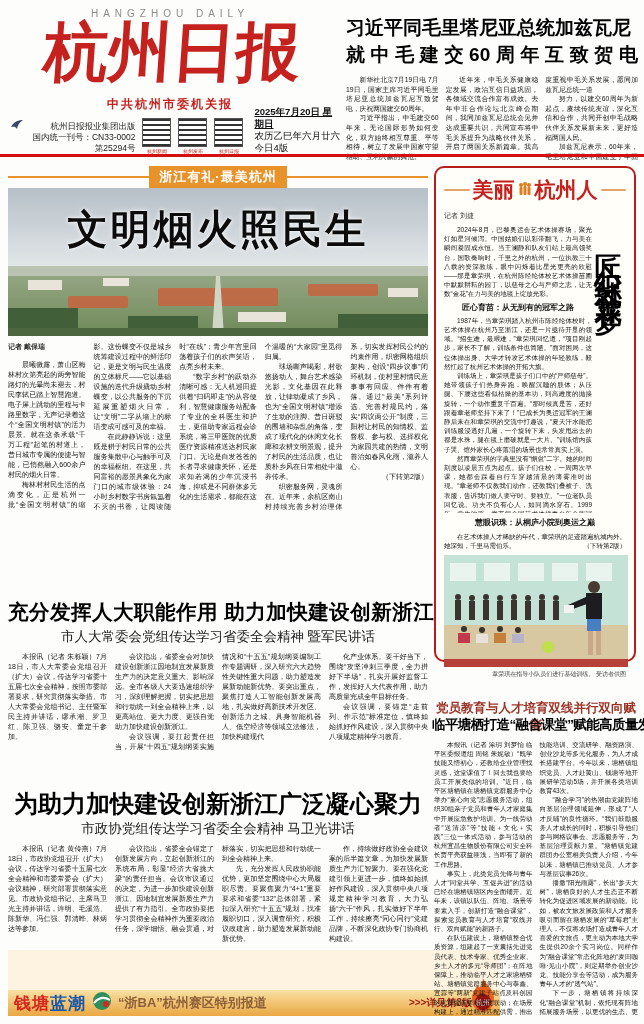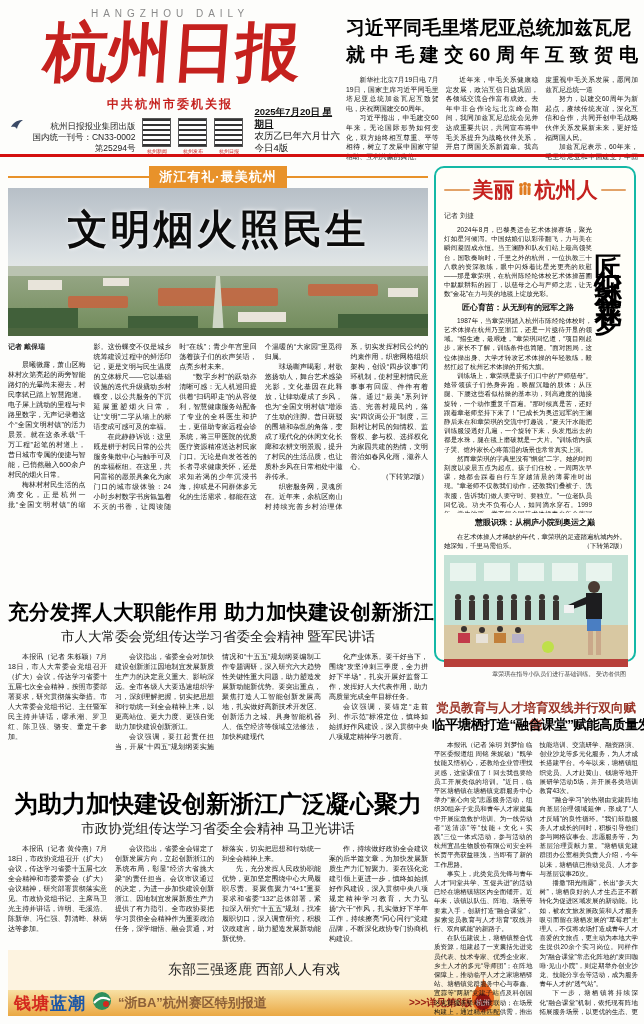--- a/index.html
+++ b/index.html
@@ -54,21 +54,21 @@
   .banner-kicker{font-size:14px;color:#222;}
   .banner-head{font-size:25px;font-weight:900;color:#0a0a0a;letter-spacing:1px;}
   .strip{height:26px;background:linear-gradient(180deg,#f8e0a4,#eaa843);display:flex;align-items:center;padding:0 6px;gap:6px;position:relative;}
   .brand{font-size:17px;font-weight:900;letter-spacing:1px;}
   .brand .b1{color:#d4281e;}
   .brand .b2{color:#1a56a8;}
   .strip-title{font-size:13px;font-weight:bold;color:#8d6038;}
   .strip-more{margin-left:auto;margin-right:22px;font-size:10px;font-weight:bold;color:#9a1f14;}
   .flame{position:absolute;right:2px;top:-12px;width:30px;height:36px;}
   
-  .bbox{left:434px;top:166px;width:202px;height:496px;border:2px solid #14b8a6;border-radius:10px;
+  .bbox{left:434px;top:166px;width:202px;height:496px;border:2px solid #b91c1c;border-radius:10px;
         background:#fffef8;padding:6px 8px;box-sizing:border-box;}
   .bhead{display:flex;align-items:center;gap:3px;margin-top:2px;}
   .bhead .hline{flex:1;height:2px;background:#e2a268;border-radius:2px;}
   .btitle{font-family:"Liberation Serif","DejaVu Serif",serif;font-weight:bold;font-size:21px;color:#c5211e;white-space:nowrap;display:flex;align-items:center;gap:2px;}
   .bby{font-size:7px;color:#333;margin:7px 0 4px 0;}
   .btext-wrap{position:relative;}
   .btext{width:148px;height:288px;overflow:hidden;font-size:6.5px;line-height:9.2px;text-align:justify;}
   .btext p{margin:0;text-indent:2em;}
   .bsub{text-align:center;font-weight:bold;font-size:8px;margin:4px 0 !important;text-indent:0 !important;}
   .vhead{position:absolute;right:0;top:8px;writing-mode:vertical-rl;text-orientation:upright;
@@ -206,21 +206,20 @@
 <div class="abs sub-head cppcc-sub">市政协党组传达学习省委全会精神 马卫光讲话</div>
 <div class="abs cppcc-body cols">
   <p>本报讯（记者 黄伶燕）7月18日，市政协党组召开（扩大）会议，传达学习省委十五届七次全会精神和市委常委会（扩大）会议精神，研究部署贯彻落实意见。市政协党组书记、主席马卫光主持并讲话，许明、毛溪浩、陈新华、冯仁强、郭清晔、林炳达等参加。</p>
   <p>会议指出，省委全会锚定了创新发展方向，立起创新浙江的系统布局，彰显“经济大省挑大梁”的责任担当。会议审议通过的决定，为进一步加快建设创新浙江、因地制宜发展新质生产力提供了有力指引。全市政协要把学习贯彻全会精神作为重要政治任务，深学细悟、融会贯通，对标落实，切实把思想和行动统一到全会精神上来。</p>
   <p>先，充分发挥人民政协职能优势，更加坚定围绕中心大局履职尽责。要聚焦聚力“4+1”重要要求和省委“132”总体部署，紧扣深入研究“十五五”规划，找准履职切口，深入调查研究，积极议政建言，助力塑造发展新动能新优势。</p>
   <p>作，持续做好政协全会建议案的后半篇文章，为加快发展新质生产力汇智聚力。要在强化党建引领上更进一步，慎终如始抓好作风建设，深入贯彻中央八项规定精神学习教育，大力弘扬“六干”作风，扎实做好下半年工作，持续擦亮“同心同行”党建品牌，不断深化政协专门协商机构建设。</p>
 </div>
 
 <div class="abs banner">
   <div class="banner-top">
-    <span class="banner-kicker">东部三强逐鹿 西部人人有戏</span>
   </div>
   <div class="strip">
     <span class="brand">
       <span class="b1">钱塘</span><span class="b2">蓝潮</span>
     </span>
     <span>
       <svg width="20" height="20" viewBox="0 0 20 20">
         <circle cx="10" cy="10" r="9" fill="#2e8f5c"></circle>
         <path d="M2 12 C7 6 13 6 18 9" stroke="#fff" stroke-width="2" fill="none"></path>
         <circle cx="14" cy="13" r="3" fill="#d4281e"></circle>

